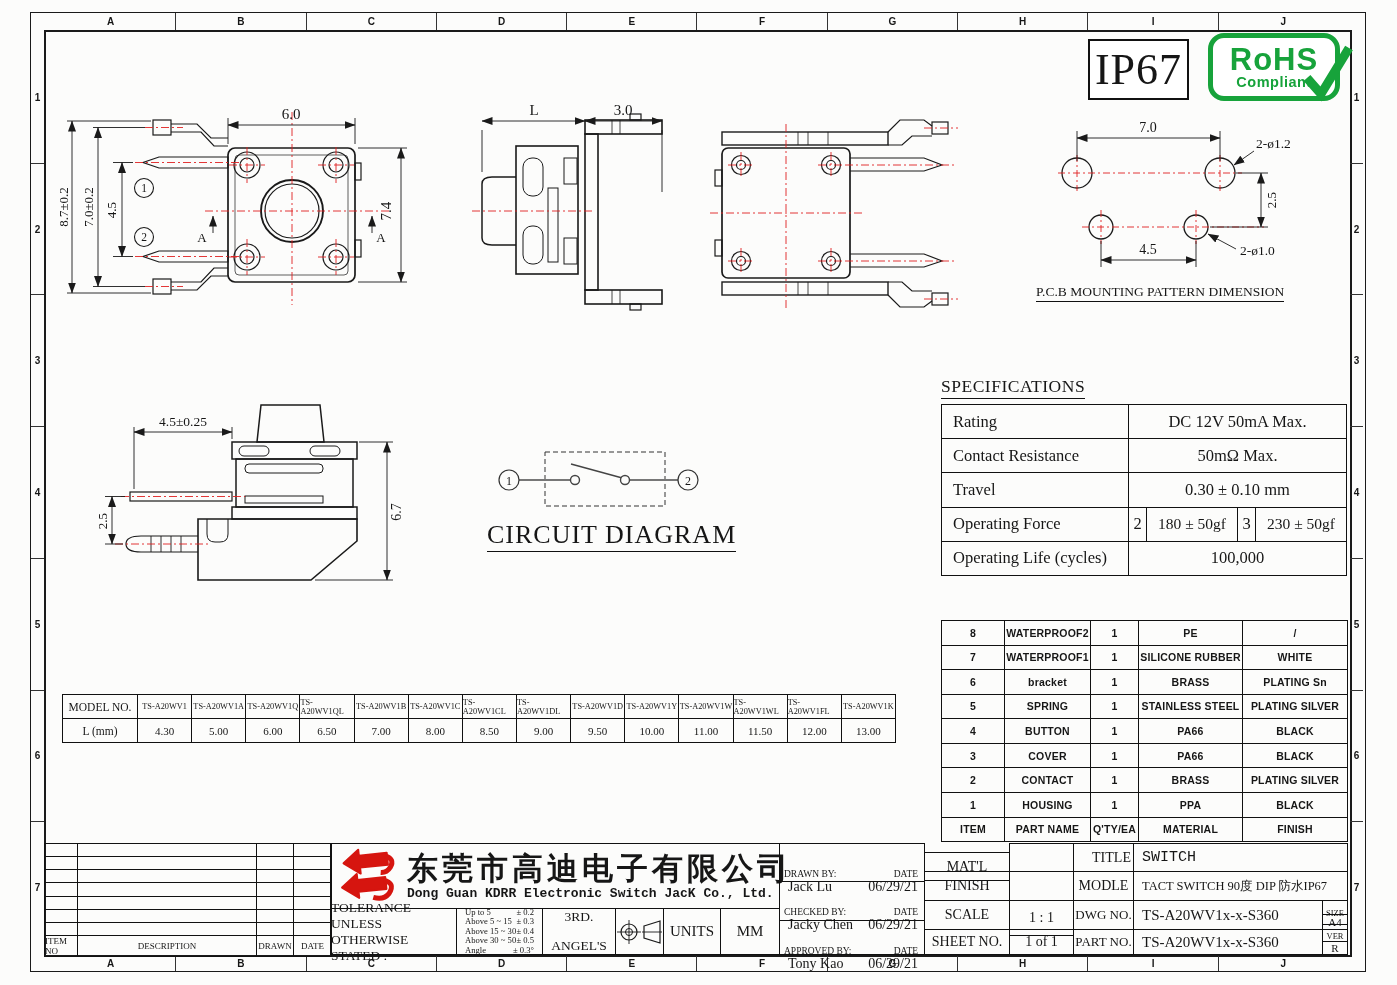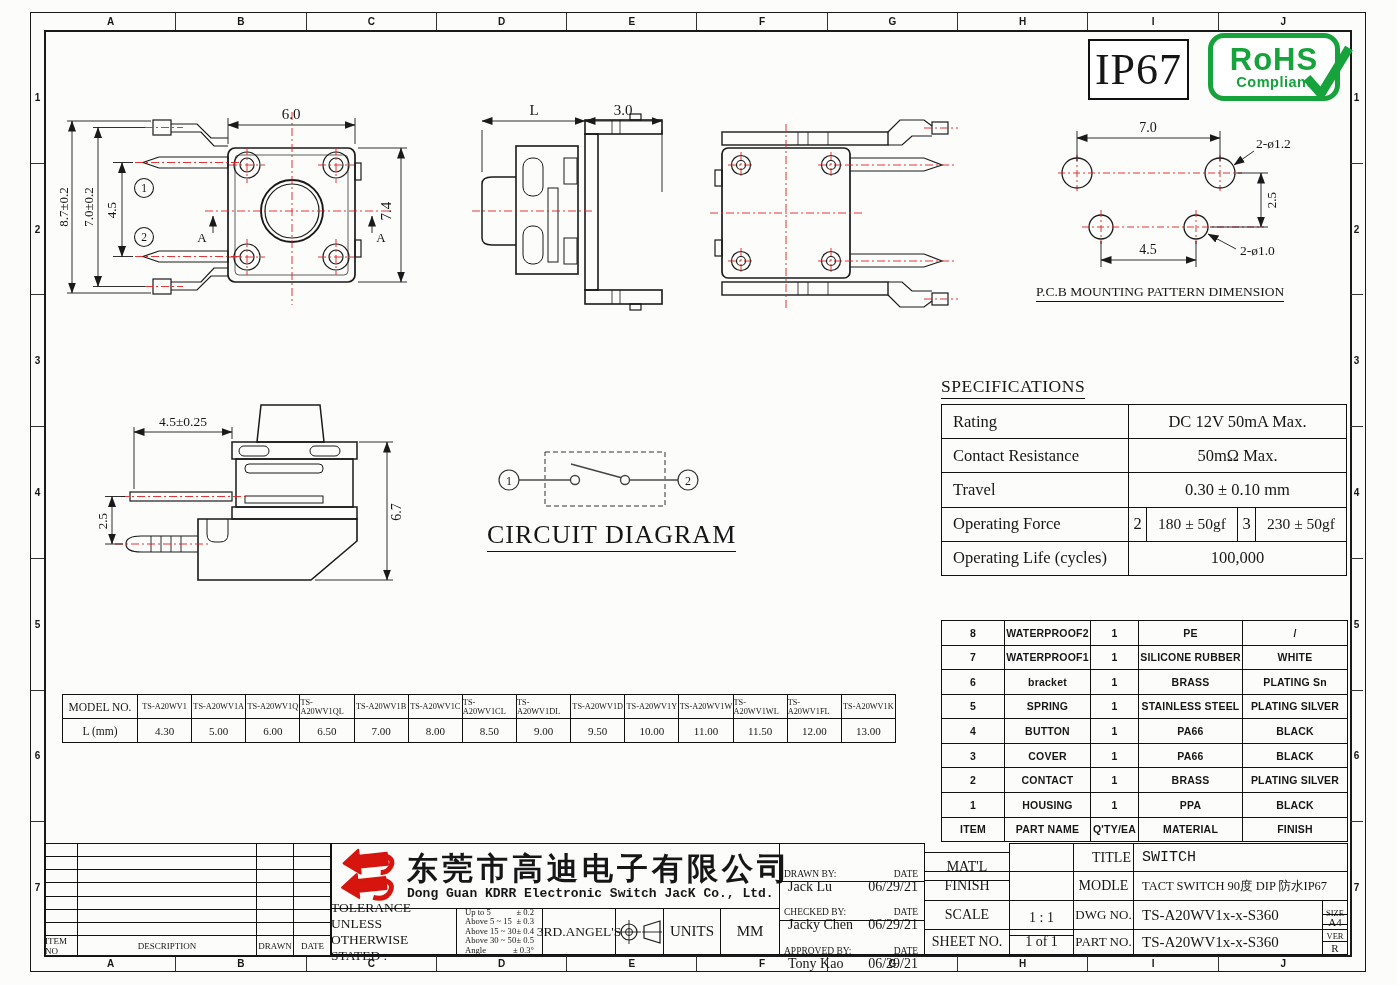--- a/index.html
+++ b/index.html
@@ -569,21 +569,21 @@
       <div class="tol-row">
         <div class="tol-range">Above 30 ~ 50</div>
         <div class="tol-val">± 0.5</div>
       </div>
       <div class="tol-row">
         <div class="tol-range">Angle</div>
         <div class="tol-val">± 0.3°</div>
       </div>
     </div>
 
-  <div class="abs cell" style="left:542px;top:908px;width:74px;height:47px;flex-direction:row;font-size:13.5px;line-height:16px;">
+  <div class="abs cell" style="left:542px;top:908px;width:74px;height:47px;flex-direction:column;font-size:13.5px;line-height:16px;justify-content:space-between;">
     <div>3RD.</div>
     <div>ANGEL'S</div>
   </div>
   <div class="abs cell" style="left:615px;top:908px;width:49px;height:47px;">
     <svg width="47" height="40" viewBox="0 0 47 40">
       <circle cx="13" cy="20" r="8" stroke="#1a1a1a" fill="none" stroke-width="1.2"></circle>
       <circle cx="13" cy="20" r="3.5" stroke="#1a1a1a" fill="none" stroke-width="1"></circle>
       <path d="M1,20 H25 M13,8 V32" stroke="#1a1a1a" stroke-width="0.9"></path>
       <polygon points="28,14 44,9 44,31 28,26" stroke="#1a1a1a" fill="none" stroke-width="1.2"></polygon>
       <path d="M26,20 H46" stroke="#1a1a1a" stroke-width="0.9"></path>

